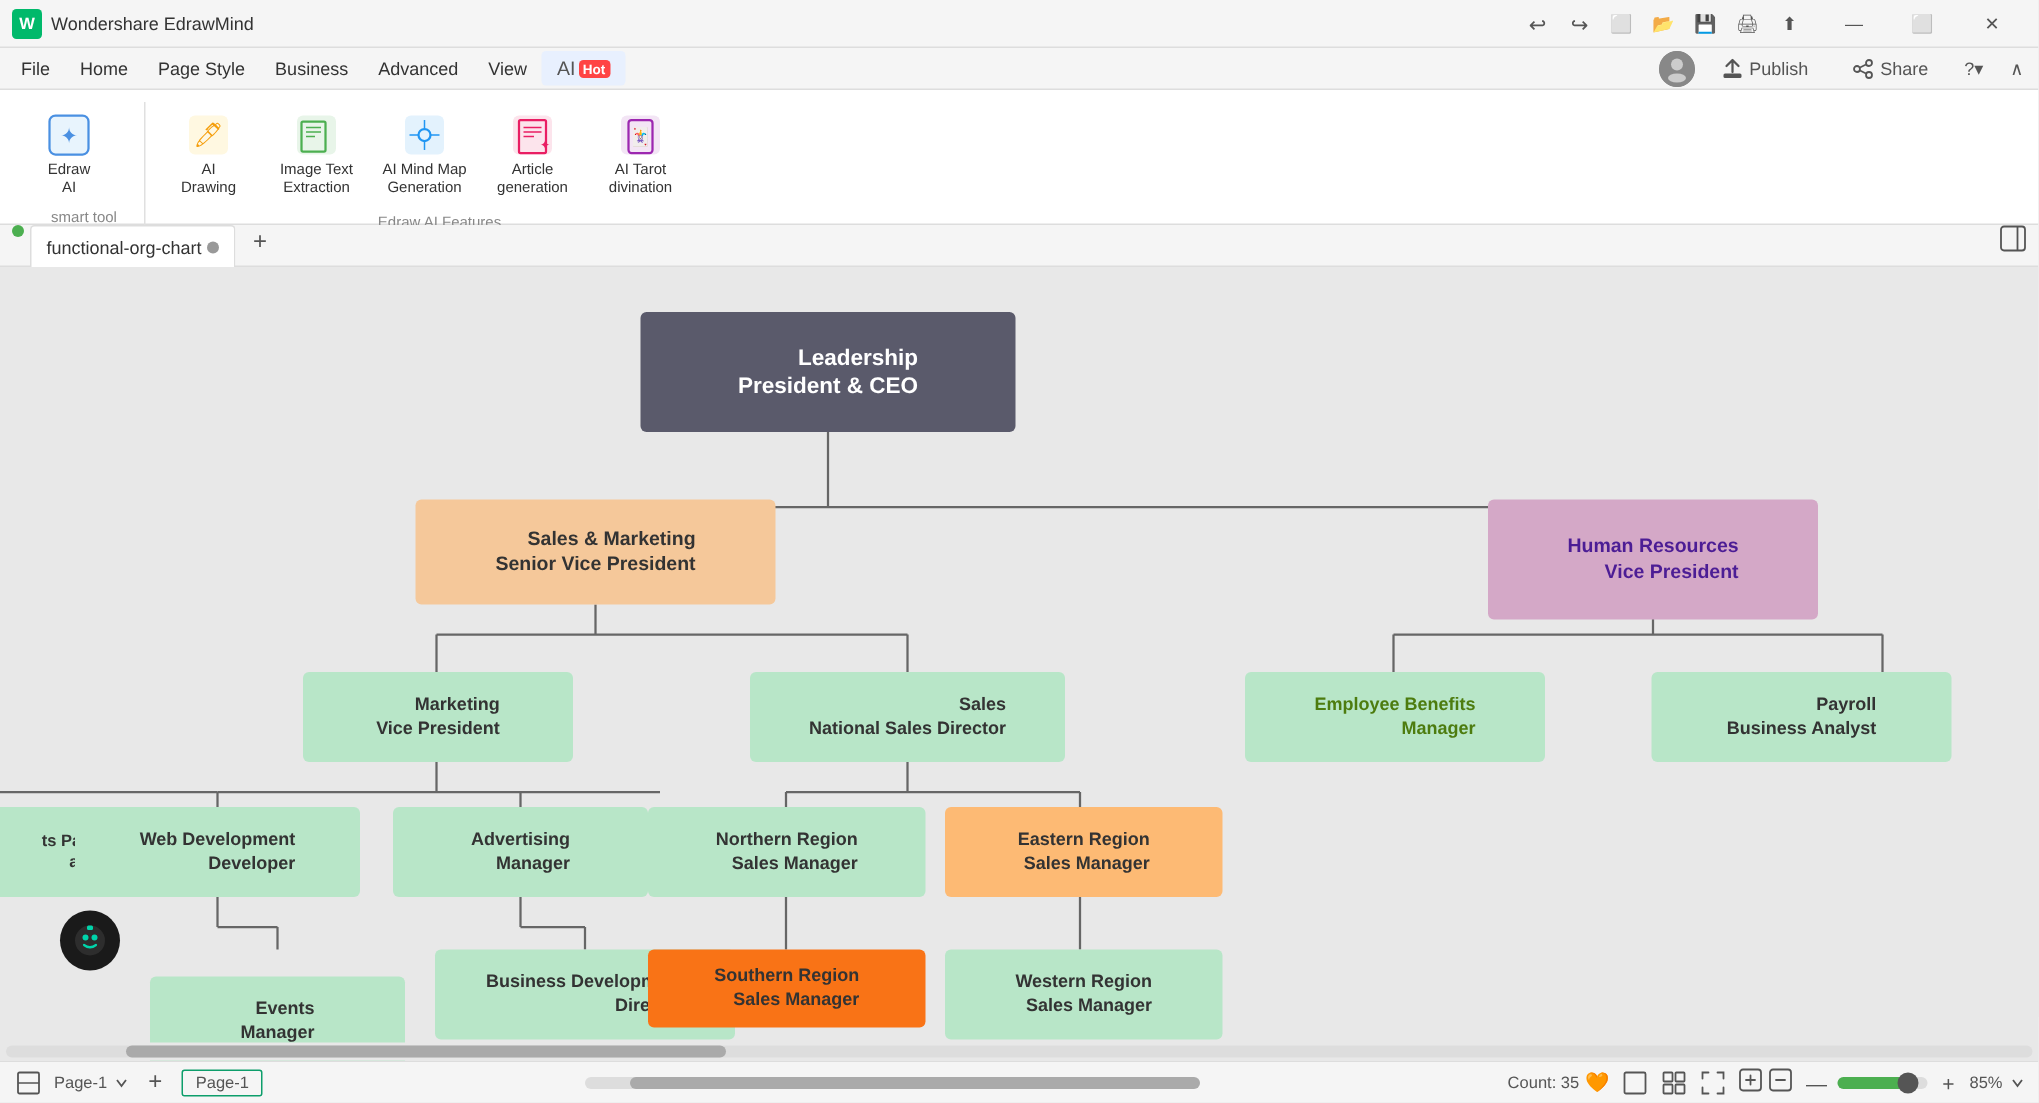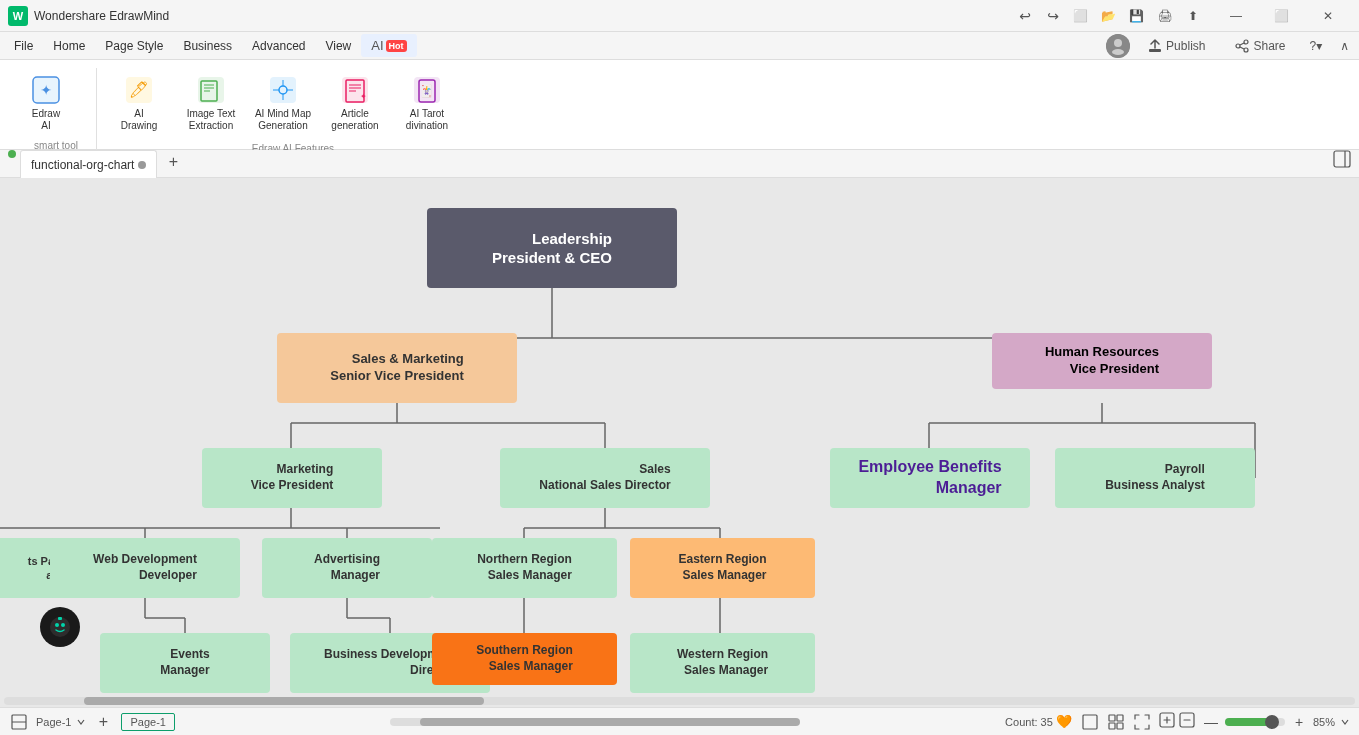--- a/index.html
+++ b/index.html
@@ -380,37 +380,37 @@
     </svg>
 
     <div class="org-node" style="left:427px;top:30px;width:250px;height:80px;background:#5a5a6b;color:#ffffff;font-size:15px;">
       <span>Leadership<br>President &amp; CEO</span>
     </div>
 
     <div class="org-node" style="left:277px;top:155px;width:240px;height:70px;background:#f5c89a;color:#333;font-size:13px;">
       <span>Sales &amp; Marketing<br>Senior Vice President</span>
     </div>
 
-    <div class="org-node" style="left:992px;top:155px;width:220px;height:56px;background:#d4a8c7;color:#000000;font-size:13px;">
+    <div class="org-node" style="left:992px;top:155px;width:220px;height:80px;background:#d4a8c7;color:#4c1d95;font-size:13px;">
       <span>Human Resources<br>Vice President</span>
     </div>
 
     <div class="org-node" style="left:202px;top:270px;width:180px;height:60px;background:#b8e6c8;color:#333;font-size:12px;">
       <span>Marketing<br>Vice President</span>
     </div>
 
     <div class="org-node" style="left:500px;top:270px;width:210px;height:60px;background:#b8e6c8;color:#333;font-size:12px;">
       <span>Sales<br>National Sales Director</span>
     </div>
 
-    <div class="org-node" style="left:830px;top:270px;width:200px;height:60px;background:#b8e6c8;color:#4c1d95;font-size:16px;">
+    <div class="org-node" style="left:830px;top:270px;width:200px;height:60px;background:#b8e6c8;color:#4d7c0f;font-size:12px;">
       <span>Employee Benefits<br>Manager</span>
     </div>
 
-    <div class="org-node" style="left:1055px;top:270px;width:200px;height:60px;background:#b8e6c8;color:#333;font-size:12px;">
+    <div class="org-node" style="left:1101px;top:270px;width:200px;height:60px;background:#b8e6c8;color:#333;font-size:12px;">
       <span>Payroll<br>Business Analyst</span>
     </div>
 
     <div class="org-node" style="left:-5px;top:360px;width:120px;height:60px;background:#b8e6c8;color:#333;font-size:11px;border-radius:0 4px 4px 0;">
       <span>ts Payable<br>anager</span>
     </div>
 
     <div class="org-node" style="left:50px;top:360px;width:190px;height:60px;background:#b8e6c8;color:#333;font-size:12px;">
       <span>Web Development<br>Developer</span>
     </div>
@@ -420,21 +420,21 @@
     </div>
 
     <div class="org-node" style="left:432px;top:360px;width:185px;height:60px;background:#b8e6c8;color:#333;font-size:12px;">
       <span>Northern Region<br>Sales Manager</span>
     </div>
 
     <div class="org-node" style="left:630px;top:360px;width:185px;height:60px;background:#fdba74;color:#333;font-size:12px;">
       <span>Eastern Region<br>Sales Manager</span>
     </div>
 
-    <div class="org-node" style="left:100px;top:455px;width:170px;height:60px;background:#b8e6c8;color:#333;font-size:12px;">
+    <div class="org-node" style="left:100px;top:473px;width:170px;height:60px;background:#b8e6c8;color:#333;font-size:12px;">
       <span>Events<br>Manager</span>
     </div>
 
     <div class="org-node" style="left:290px;top:455px;width:200px;height:60px;background:#b8e6c8;color:#333;font-size:12px;">
       <span>Business Development<br>Director</span>
     </div>
 
     <div class="org-node" style="left:432px;top:455px;width:185px;height:52px;background:#f97316;color:#333;font-size:12px;">
       <span>Southern Region<br>Sales Manager</span>
     </div>

